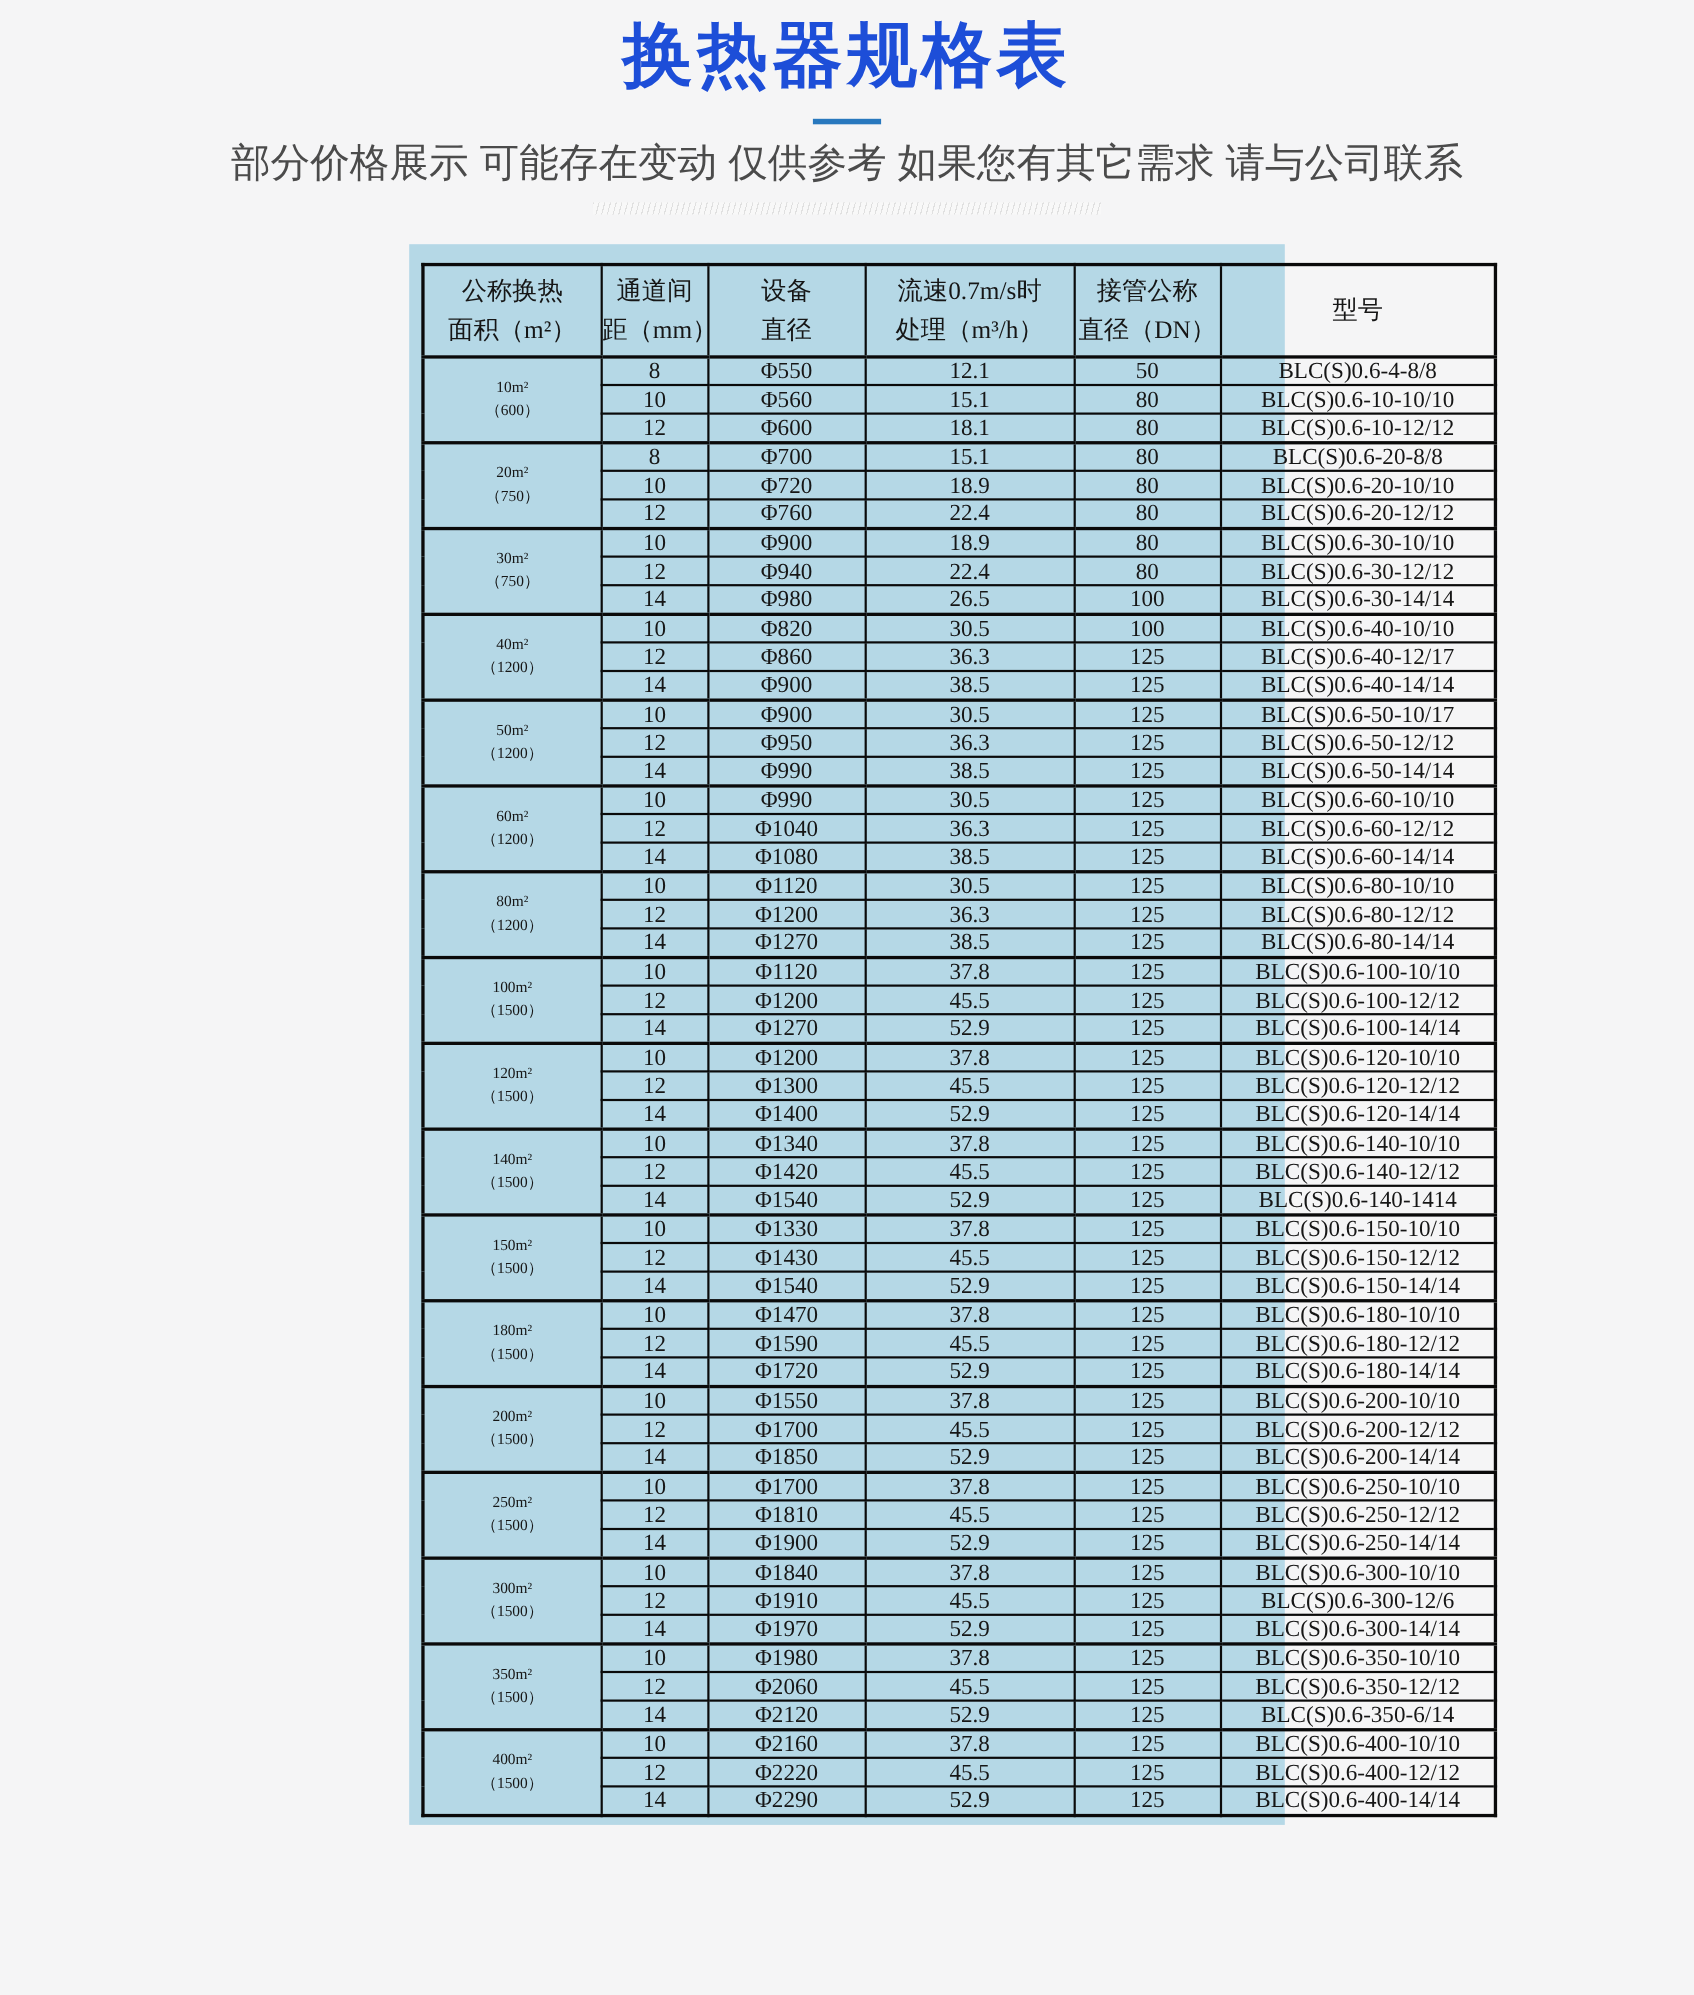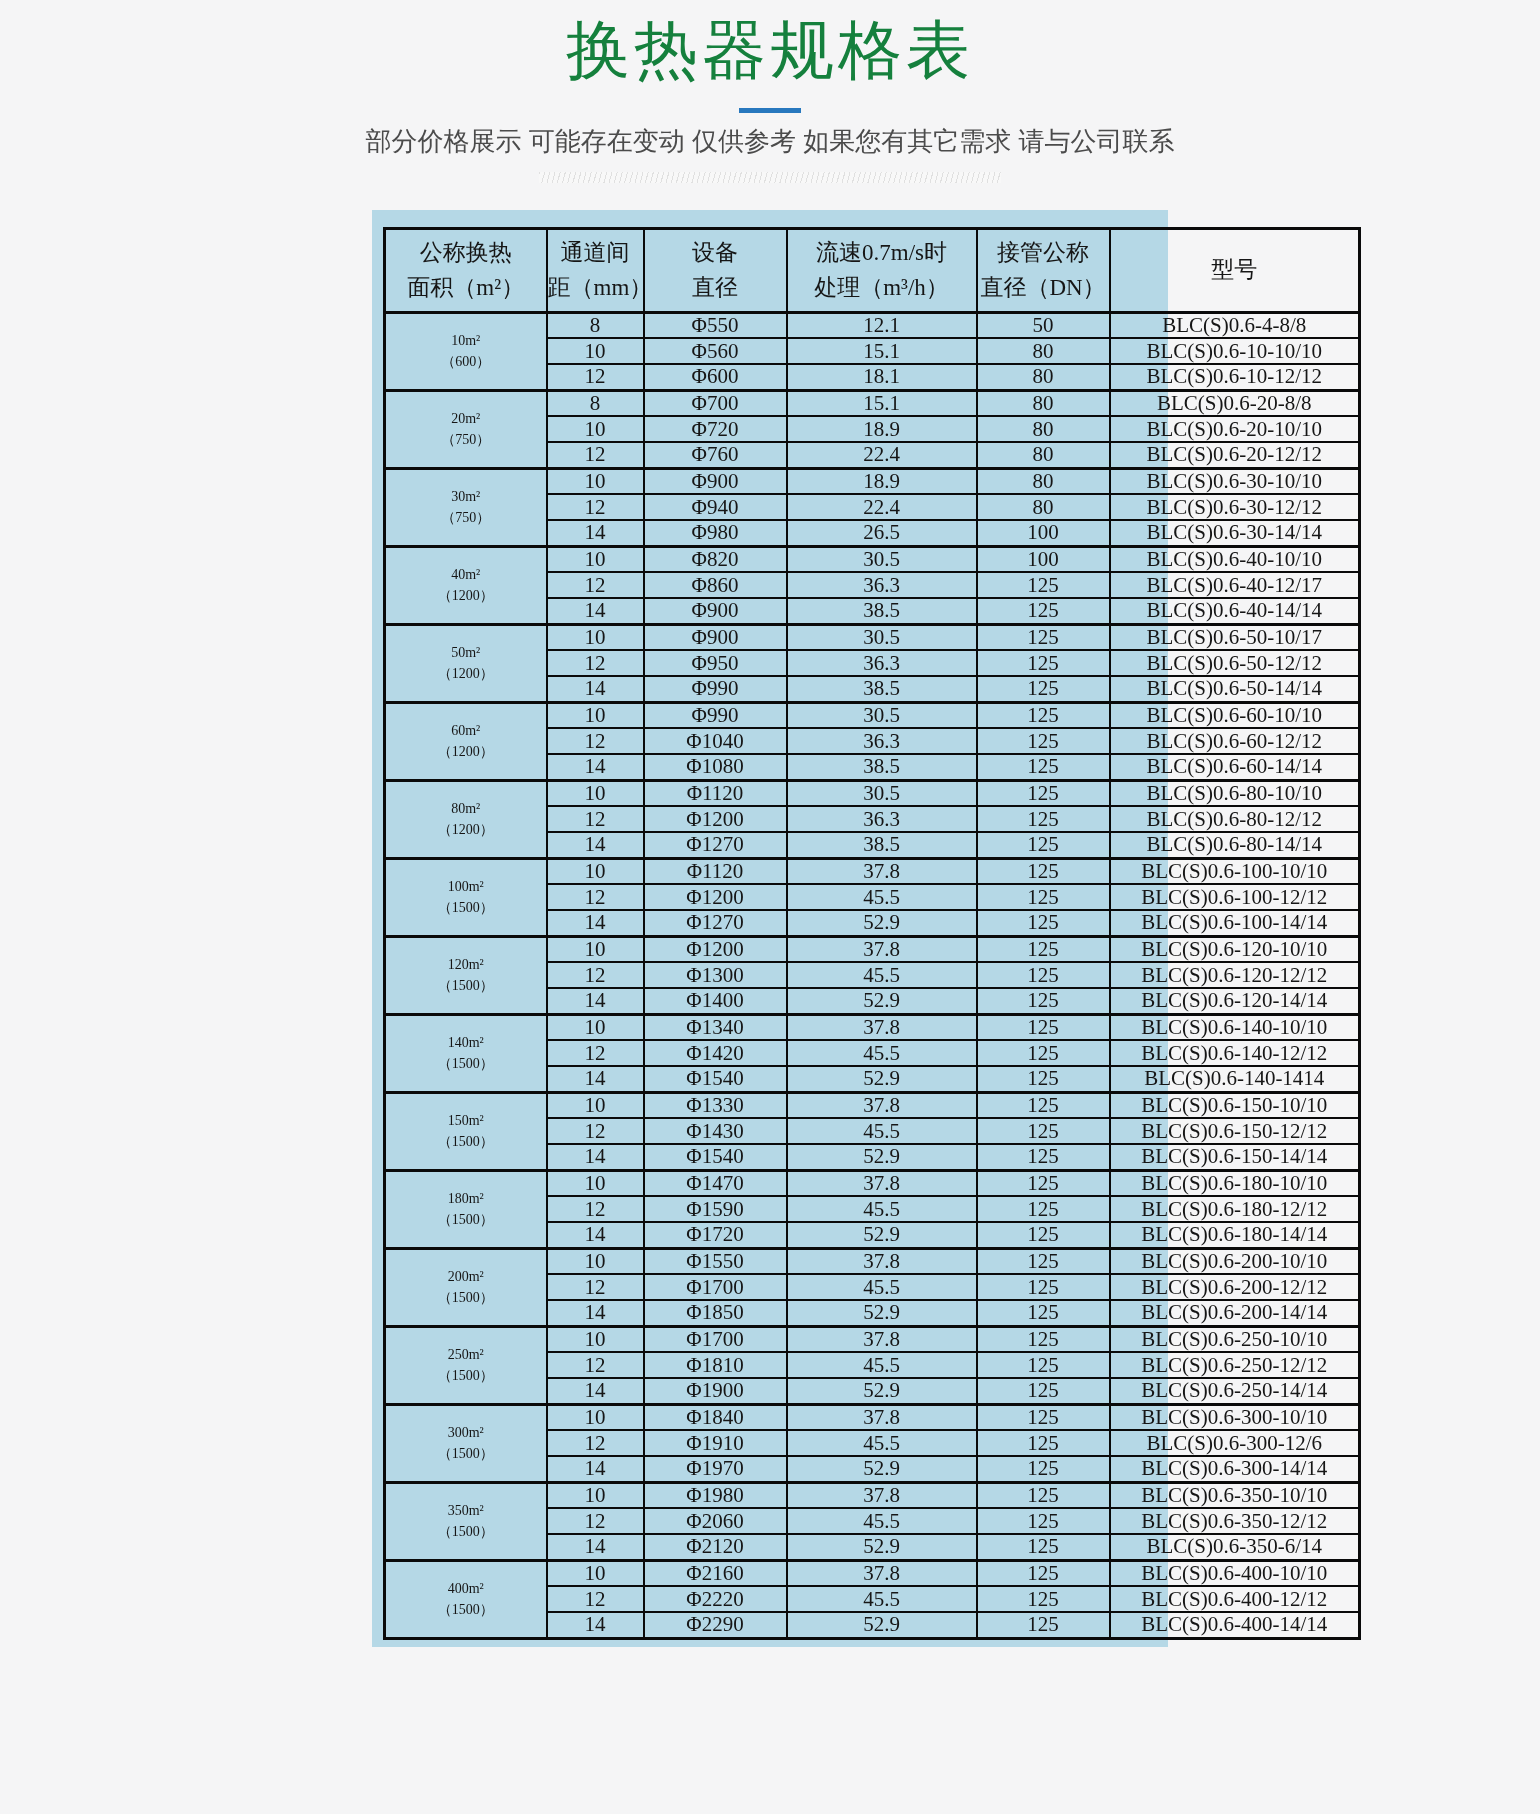--- a/index.html
+++ b/index.html
@@ -7,33 +7,33 @@
   body {
     background: #f5f5f6;
     font-family: "Liberation Sans", "DejaVu Sans", sans-serif;
     overflow: hidden;
   }
   .page-header { text-align: center; }
   .page-title {
     margin-top: 14px;
     font-size: 64px;
     line-height: 1.15;
-    font-weight: normal;
+    font-weight: bold;
     letter-spacing: 4px;
-    color: #15803d;
+    color: #1d4ed8;
     font-family: "Liberation Sans", "DejaVu Sans", sans-serif;
   }
   .title-divider {
     width: 62px; height: 5px;
     background: #2878be;
     margin: 20px auto 0;
   }
   .page-subtitle {
     margin-top: 13px;
-    font-size: 26px;
+    font-size: 36px;
     line-height: 1.2;
     color: #4b4b4b;
   }
   .hatch-band {
     width: 462px; height: 11px;
     margin: 15px auto 0;
     background: repeating-linear-gradient(
       105deg,
       #e0e0e0 0px, #e0e0e0 1px,
       #f8f8f8 1px, #f8f8f8 5px

